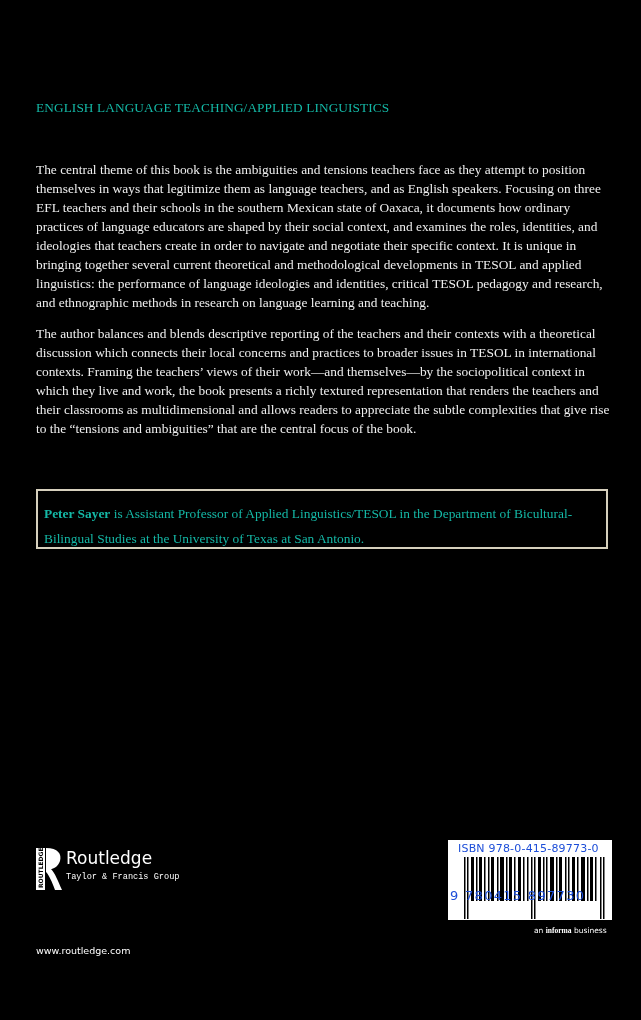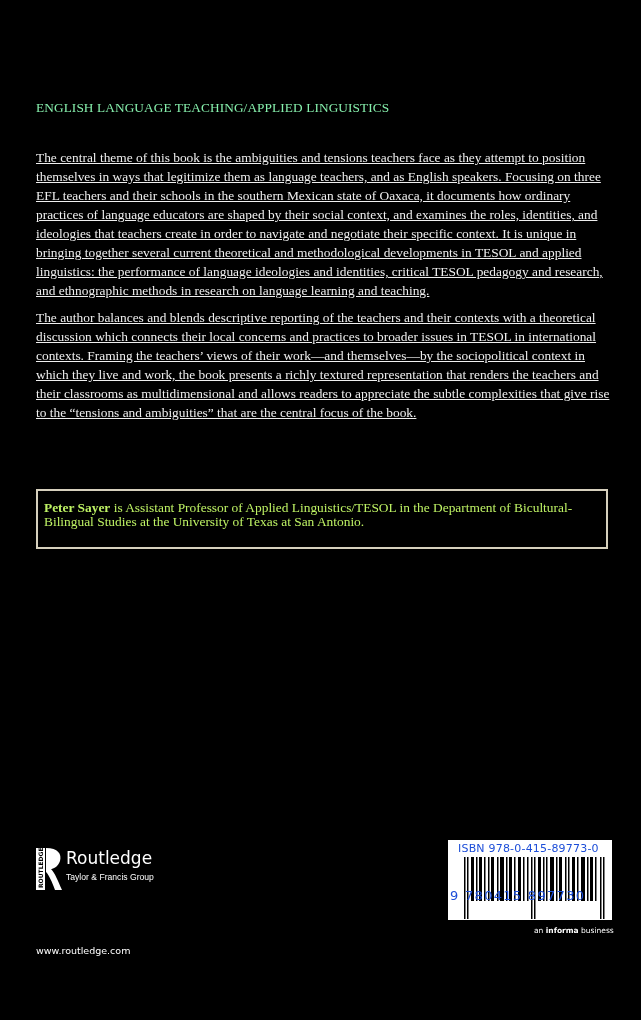--- a/index.html
+++ b/index.html
@@ -3,47 +3,47 @@
 <meta charset="utf-8">
 <style>
   html, body { margin:0; padding:0; }
   body {
     width:641px; height:1020px; background:#000; color:#f2f2f2;
     position:relative; overflow:hidden;
     font-family:"Liberation Serif", "DejaVu Serif", serif;
   }
   .series {
     position:absolute; left:36px; top:100px;
-    font-size:13.3px; letter-spacing:0.1px; color:#86efac;
+    font-size:13.3px; letter-spacing:0.1px; color:#14b8a6;
   }
   .body-text {
     position:absolute; left:36px; top:148px; width:580px;
     font-size:13.4px; line-height:19px; color:#efefef;
   }
-  .body-text p { margin:0 0 8px 0;text-decoration:underline; }
+  .body-text p { margin:12px 0 8px 0; }
   .author-box {
     position:absolute; left:36px; top:489px; width:572px; height:60px;
     border:2px solid #d6d0bd; box-sizing:border-box;
     padding:10px 6px 0 6px;
-    font-size:13.4px; line-height:14px; color:#bef264;
+    font-size:13.4px; line-height:25px; color:#14b8a6;
   }
   .author-box b { font-weight:bold; }
   .logo {
     position:absolute; left:36px; top:848px; height:44px; width:200px;
   }
   .logo-mark {
     position:absolute; left:0; top:0; width:26px; height:42px;
   }
   .logo-name {
     position:absolute; left:30px; top:0px;
     font-family:"DejaVu Sans", sans-serif; font-size:17px; color:#fff;
   }
   .logo-sub {
     position:absolute; left:30px; top:24px;
-    font-family:Liberation Sans, sans-serif; font-size:8.6px; color:#fff;
+    font-family:Liberation Mono, monospace; font-size:8.6px; color:#fff;
   }
   .url {
     position:absolute; left:36px; top:945px;
     font-family:"DejaVu Sans", sans-serif; font-size:9.5px; color:#fff;
   }
   .barcode {
     position:absolute; left:448px; top:840px; width:164px; height:80px;
     background:#fff; color:#1d4ed8;
     font-family:"DejaVu Sans", sans-serif;
   }
@@ -52,21 +52,21 @@
   }
   .bars { position:absolute; left:16px; top:17px; width:142px; height:62px; }
   .digits {
     position:absolute; left:2px; top:48px; font-size:13px; letter-spacing:1.3px;
     background:transparent;
   }
   .informa {
     position:absolute; left:534px; top:926px;
     font-family:"DejaVu Sans", sans-serif; font-size:7.5px; color:#fff;
   }
-  .informa b { font-weight:bold; }
+  .informa b { font-weight:bold;font-family:Liberation Serif, serif; }
 </style>
 </head>
 <body>
 
 <div class="series">ENGLISH LANGUAGE TEACHING/APPLIED LINGUISTICS</div>
 
 <div class="body-text">
   <p>The central theme of this book is the ambiguities and tensions teachers face as they attempt to position themselves in ways that legitimize them as language teachers, and as English speakers. Focusing on three EFL teachers and their schools in the southern Mexican state of Oaxaca, it documents how ordinary practices of language educators are shaped by their social context, and examines the roles, identities, and ideologies that teachers create in order to navigate and negotiate their specific context. It is unique in bringing together several current theoretical and methodological developments in TESOL and applied linguistics: the performance of language ideologies and identities, critical TESOL pedagogy and research, and ethnographic methods in research on language learning and teaching.</p>
   <p>The author balances and blends descriptive reporting of the teachers and their contexts with a theoretical discussion which connects their local concerns and practices to broader issues in TESOL in international contexts. Framing the teachers’ views of their work—and themselves—by the sociopolitical context in which they live and work, the book presents a richly textured representation that renders the teachers and their classrooms as multidimensional and allows readers to appreciate the subtle complexities that give rise to the “tensions and ambiguities” that are the central focus of the book.</p>
 </div>

